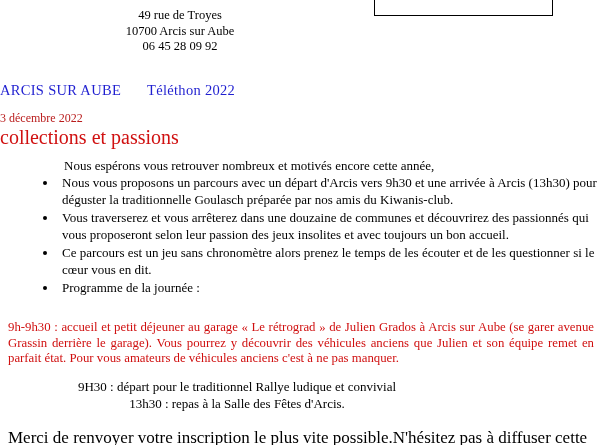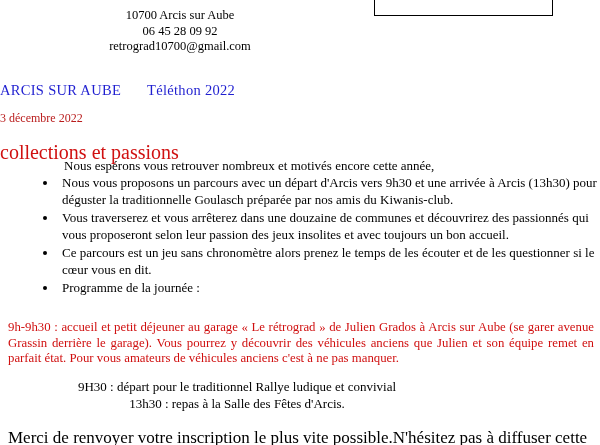--- a/index.html
+++ b/index.html
@@ -51,21 +51,21 @@
   }
   .title-line1 .gap { display: inline-block; width: 26px; }
   .title-line2 {
     color: #b91c1c;
     font-size: 12px;
     margin-top: 12px;
   }
   .title-line3 {
     color: #d01010;
     font-size: 20px;
-    margin-top: 15px;
+    margin-top: 0;
   }
 
   .intro {
     position: absolute;
     left: 64px;
     top: 158px;
     width: 500px;
     font-size: 13px;
   }
 
@@ -113,23 +113,23 @@
     width: 586px;
     font-size: 17px;
   }
 </style>
 </head>
 <body>
 
 <div class="top-box"></div>
 
 <div class="sender">
+  <div>49 rue de Troyes</div>
   <div>10700 Arcis sur Aube</div>
   <div>06 45 28 09 92</div>
-  <div>retrograd10700@gmail.com</div>
 </div>
 
 <div class="title-block">
   <div class="title-line1">
     <span>ARCIS SUR AUBE</span><span class="gap"></span><span>Téléthon 2022</span>
   </div>
   <div class="title-line2">3 décembre 2022</div>
   <div class="title-line3">collections et passions</div>
 </div>
 

